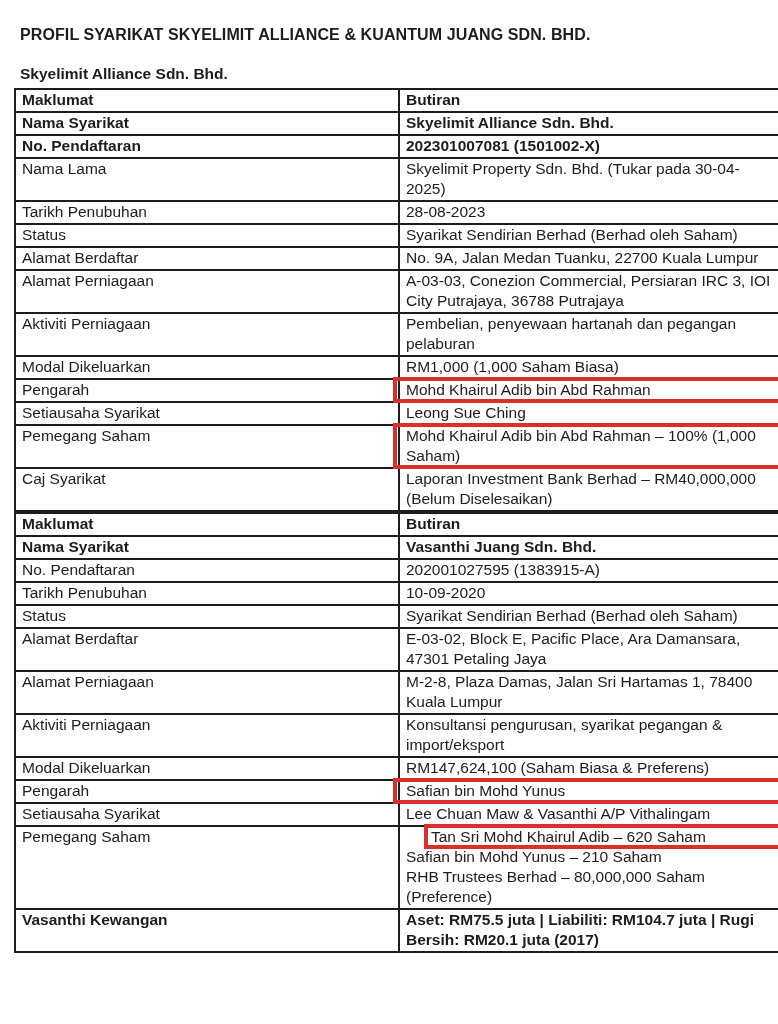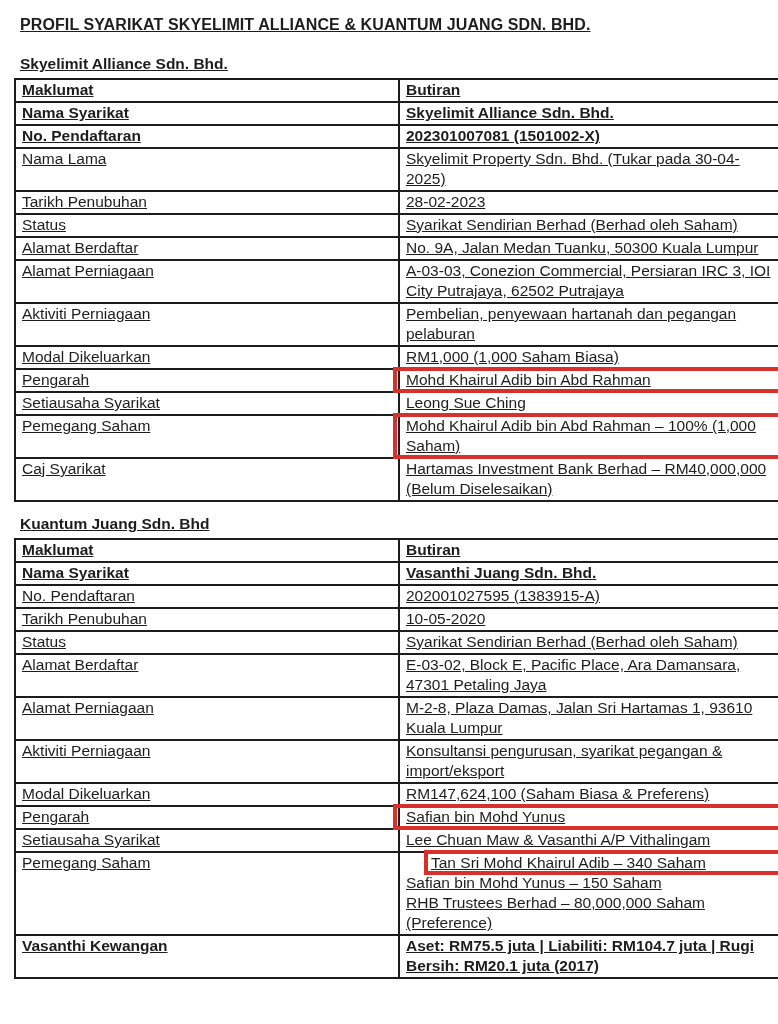--- a/index.html
+++ b/index.html
@@ -8,22 +8,21 @@
     background: #ffffff;
   }
   body {
     width: 778px;
     height: 1024px;
     overflow: hidden;
     font-family: "Liberation Sans", sans-serif;
     color: #1d1d1d;
   }
   .page {
-    padding: 16px 10px 0 14px;
-    text-decoration: underline;
+    padding: 26px 10px 0 14px;
   }
   h1.doc-title {
     font-size: 16px;
     font-weight: bold;
     margin: 0 0 0 6px;
     letter-spacing: 0.1px;
     white-space: nowrap;
   }
   h2.company-heading {
     font-size: 15.5px;
@@ -94,33 +93,33 @@
           <tr class="bold">
             <td>No. Pendaftaran</td>
             <td><span>202301007081 (1501002-X)</span></td>
           </tr>
           <tr>
             <td>Nama Lama</td>
             <td><span>Skyelimit Property Sdn. Bhd. (Tukar pada 30-04-2025)</span></td>
           </tr>
           <tr>
             <td>Tarikh Penubuhan</td>
-            <td><span>28-02-2023</span></td>
+            <td><span>28-08-2023</span></td>
           </tr>
           <tr>
             <td>Status</td>
             <td><span>Syarikat Sendirian Berhad (Berhad oleh Saham)</span></td>
           </tr>
           <tr>
             <td>Alamat Berdaftar</td>
-            <td><span>No. 9A, Jalan Medan Tuanku, 50300 Kuala Lumpur</span></td>
+            <td><span>No. 9A, Jalan Medan Tuanku, 22700 Kuala Lumpur</span></td>
           </tr>
           <tr>
             <td>Alamat Perniagaan</td>
-            <td><span>A-03-03, Conezion Commercial, Persiaran IRC 3, IOI City Putrajaya, 62502 Putrajaya</span></td>
+            <td><span>A-03-03, Conezion Commercial, Persiaran IRC 3, IOI City Putrajaya, 36788 Putrajaya</span></td>
           </tr>
           <tr>
             <td>Aktiviti Perniagaan</td>
             <td><span>Pembelian, penyewaan hartanah dan pegangan pelaburan</span></td>
           </tr>
           <tr>
             <td>Modal Dikeluarkan</td>
             <td><span>RM1,000 (1,000 Saham Biasa)</span></td>
           </tr>
           <tr>
@@ -130,28 +129,27 @@
           <tr>
             <td>Setiausaha Syarikat</td>
             <td><span>Leong Sue Ching</span></td>
           </tr>
           <tr>
             <td>Pemegang Saham</td>
             <td class="hl"><span>Mohd Khairul Adib bin Abd Rahman – 100% (1,000 Saham)</span><span class="red-frame"></span></td>
           </tr>
           <tr>
             <td>Caj Syarikat</td>
-            <td><span>Hartamas Investment Bank Berhad – RM40,000,000 (Belum Diselesaikan)</span></td>
+            <td><span>Laporan Investment Bank Berhad – RM40,000,000 (Belum Diselesaikan)</span></td>
           </tr>
         </tbody>
       </table>
   </section>
 
   <section class="company">
-    <h2 class="company-heading">Kuantum Juang Sdn. Bhd</h2>
     <table class="info-table">
       <colgroup>
           <col class="c1">
           <col class="c2">
         </colgroup>
     <thead>
           <tr>
             <th>Maklumat</th>
             <th>Butiran</th>
           </tr>
@@ -160,55 +158,55 @@
           <tr class="bold">
             <td>Nama Syarikat</td>
             <td><span>Vasanthi Juang Sdn. Bhd.</span></td>
           </tr>
           <tr>
             <td>No. Pendaftaran</td>
             <td><span>202001027595 (1383915-A)</span></td>
           </tr>
           <tr>
             <td>Tarikh Penubuhan</td>
-            <td><span>10-05-2020</span></td>
+            <td><span>10-09-2020</span></td>
           </tr>
           <tr>
             <td>Status</td>
             <td><span>Syarikat Sendirian Berhad (Berhad oleh Saham)</span></td>
           </tr>
           <tr>
             <td>Alamat Berdaftar</td>
             <td><span>E-03-02, Block E, Pacific Place, Ara Damansara, 47301 Petaling Jaya</span></td>
           </tr>
           <tr>
             <td>Alamat Perniagaan</td>
-            <td><span>M-2-8, Plaza Damas, Jalan Sri Hartamas 1, 93610 Kuala Lumpur</span></td>
+            <td><span>M-2-8, Plaza Damas, Jalan Sri Hartamas 1, 78400 Kuala Lumpur</span></td>
           </tr>
           <tr>
             <td>Aktiviti Perniagaan</td>
             <td><span>Konsultansi pengurusan, syarikat pegangan &amp; import/eksport</span></td>
           </tr>
           <tr>
             <td>Modal Dikeluarkan</td>
             <td><span>RM147,624,100 (Saham Biasa &amp; Preferens)</span></td>
           </tr>
           <tr>
             <td>Pengarah</td>
             <td class="hl"><span>Safian bin Mohd Yunus</span><span class="red-frame"></span></td>
           </tr>
           <tr>
             <td>Setiausaha Syarikat</td>
             <td><span>Lee Chuan Maw &amp; Vasanthi A/P Vithalingam</span></td>
           </tr>
           <tr>
             <td>Pemegang Saham</td>
             <td>
-              <div class="value-line hl"><span>Tan Sri Mohd Khairul Adib – 340 Saham</span><span class="red-frame"></span></div>
-              <div class="value-line"><span>Safian bin Mohd Yunus – 150 Saham</span></div>
+              <div class="value-line hl"><span>Tan Sri Mohd Khairul Adib – 620 Saham</span><span class="red-frame"></span></div>
+              <div class="value-line"><span>Safian bin Mohd Yunus – 210 Saham</span></div>
               <div class="value-line"><span>RHB Trustees Berhad – 80,000,000 Saham (Preference)</span></div>
             </td>
           </tr>
           <tr class="bold">
             <td>Vasanthi Kewangan</td>
             <td><span>Aset: RM75.5 juta | Liabiliti: RM104.7 juta | Rugi Bersih: RM20.1 juta (2017)</span></td>
           </tr>
         </tbody>
       </table>
   </section>

